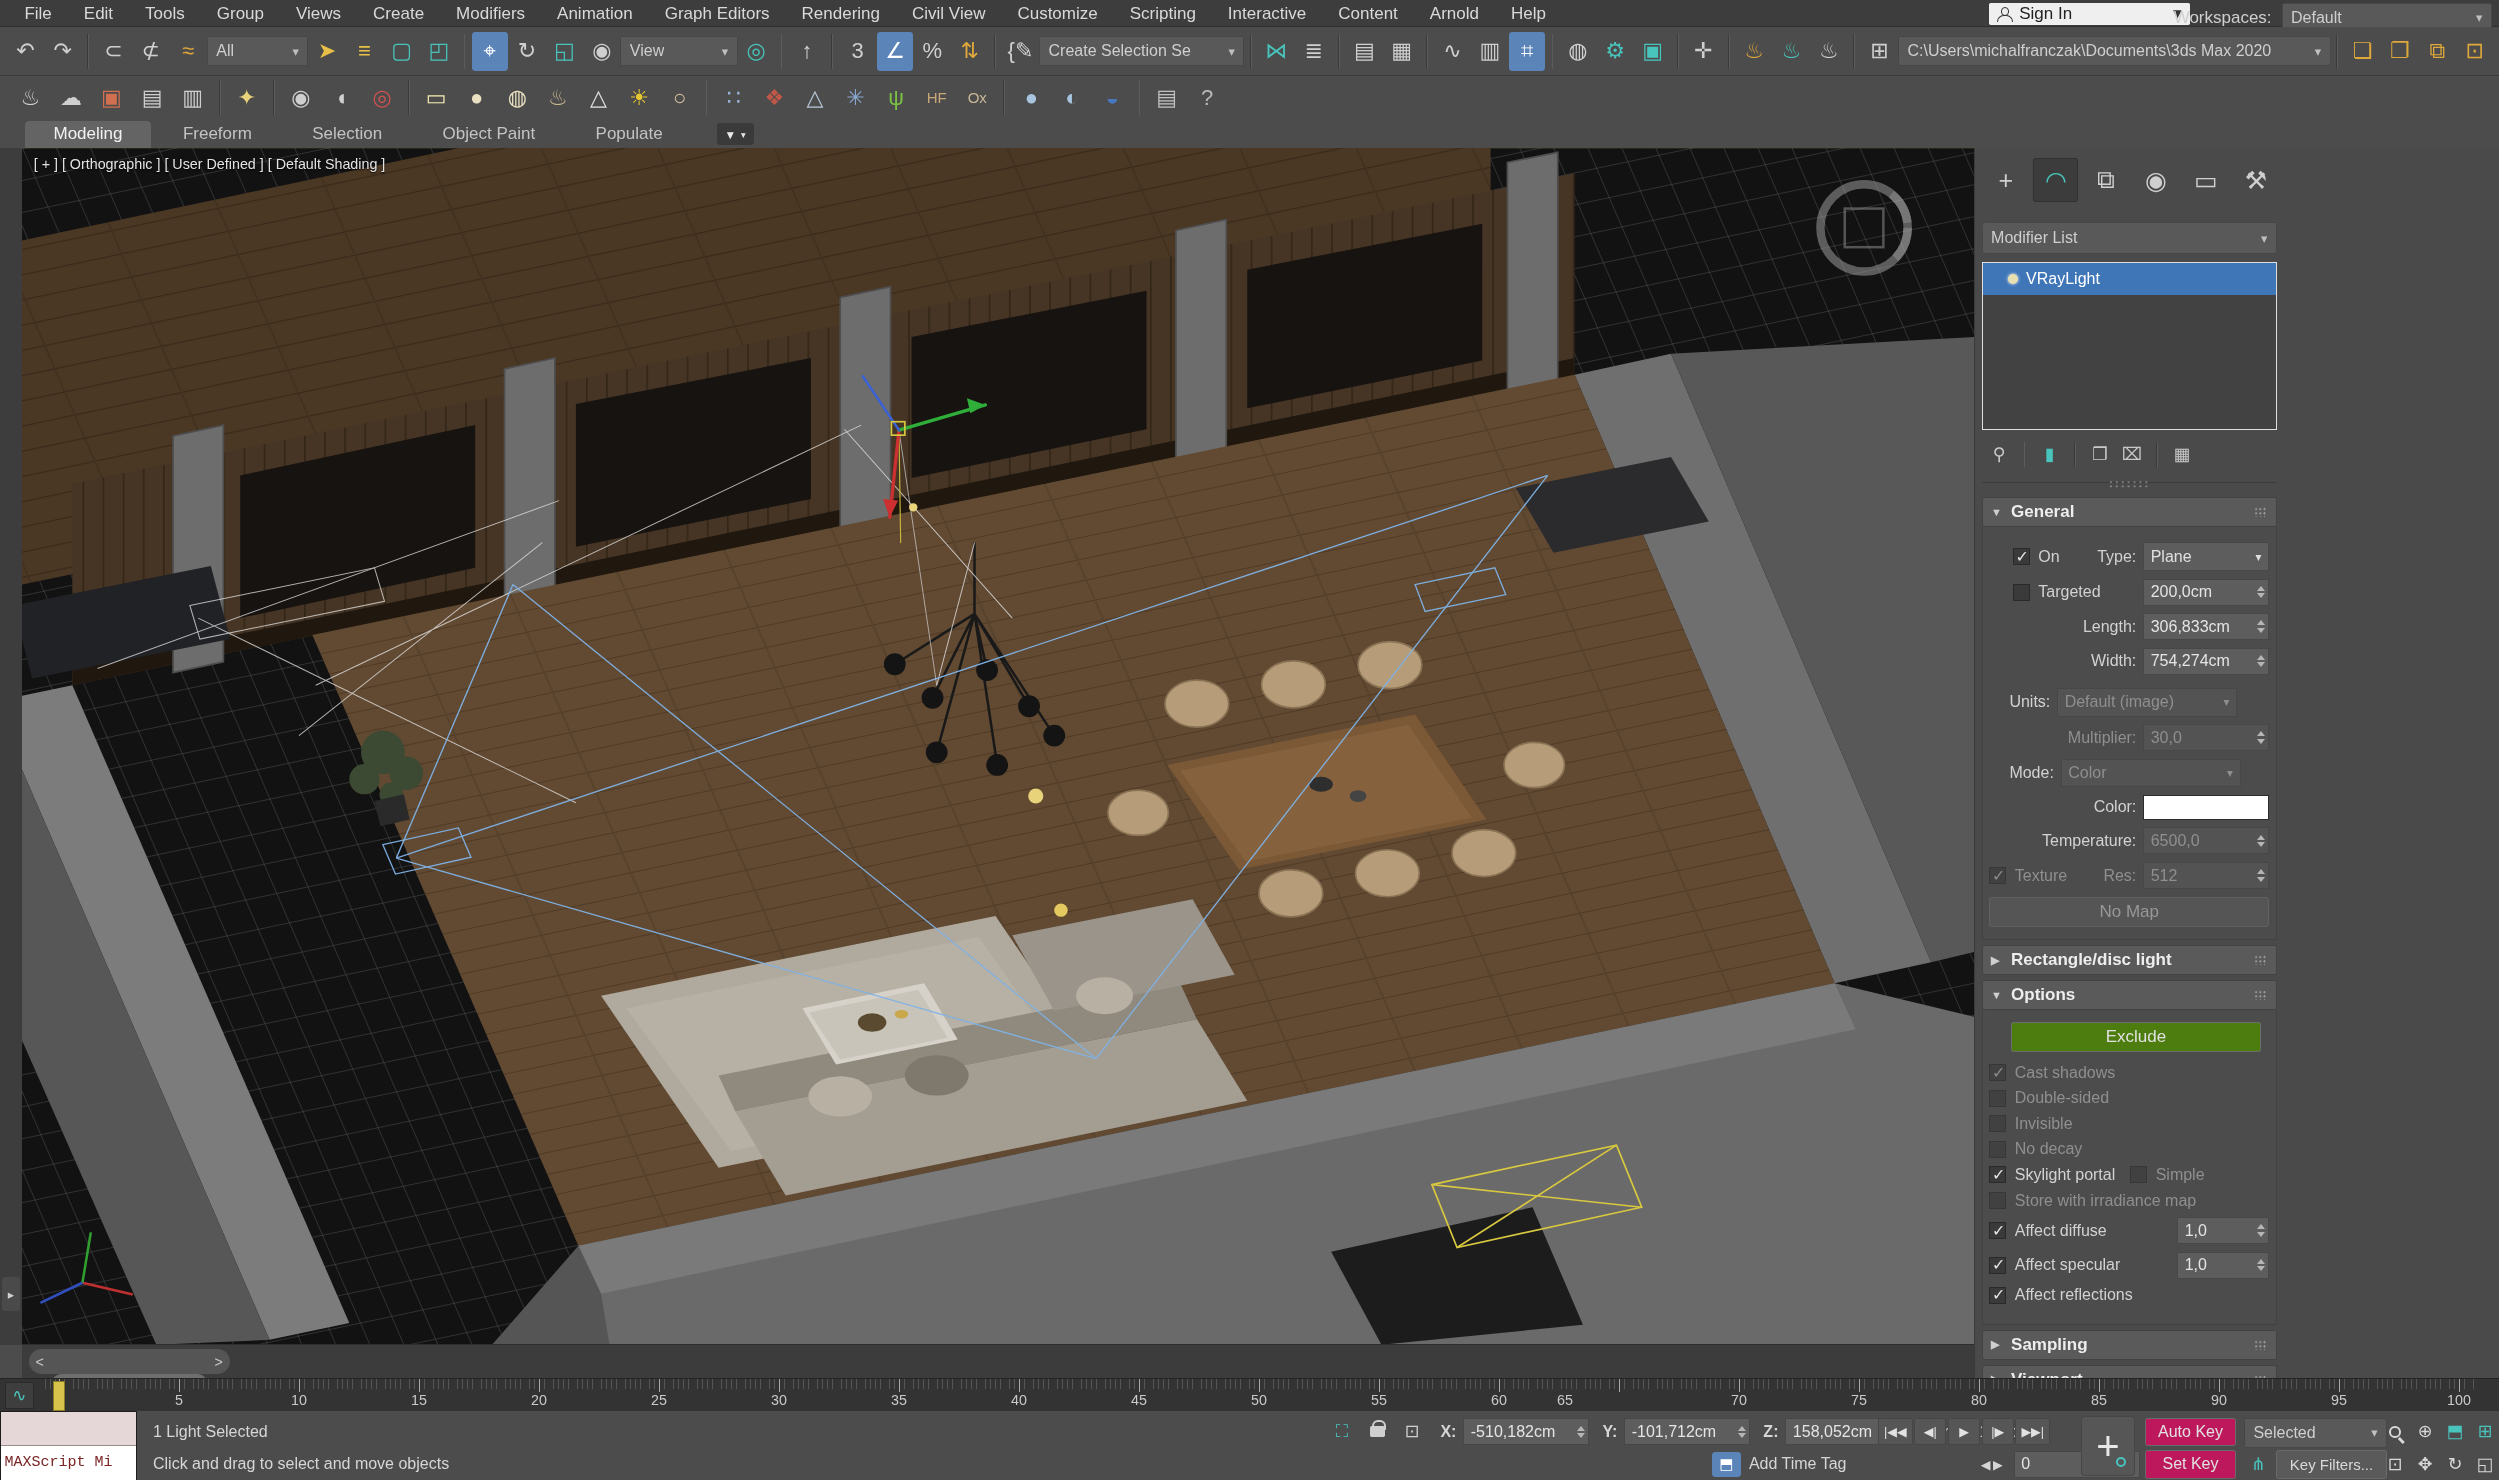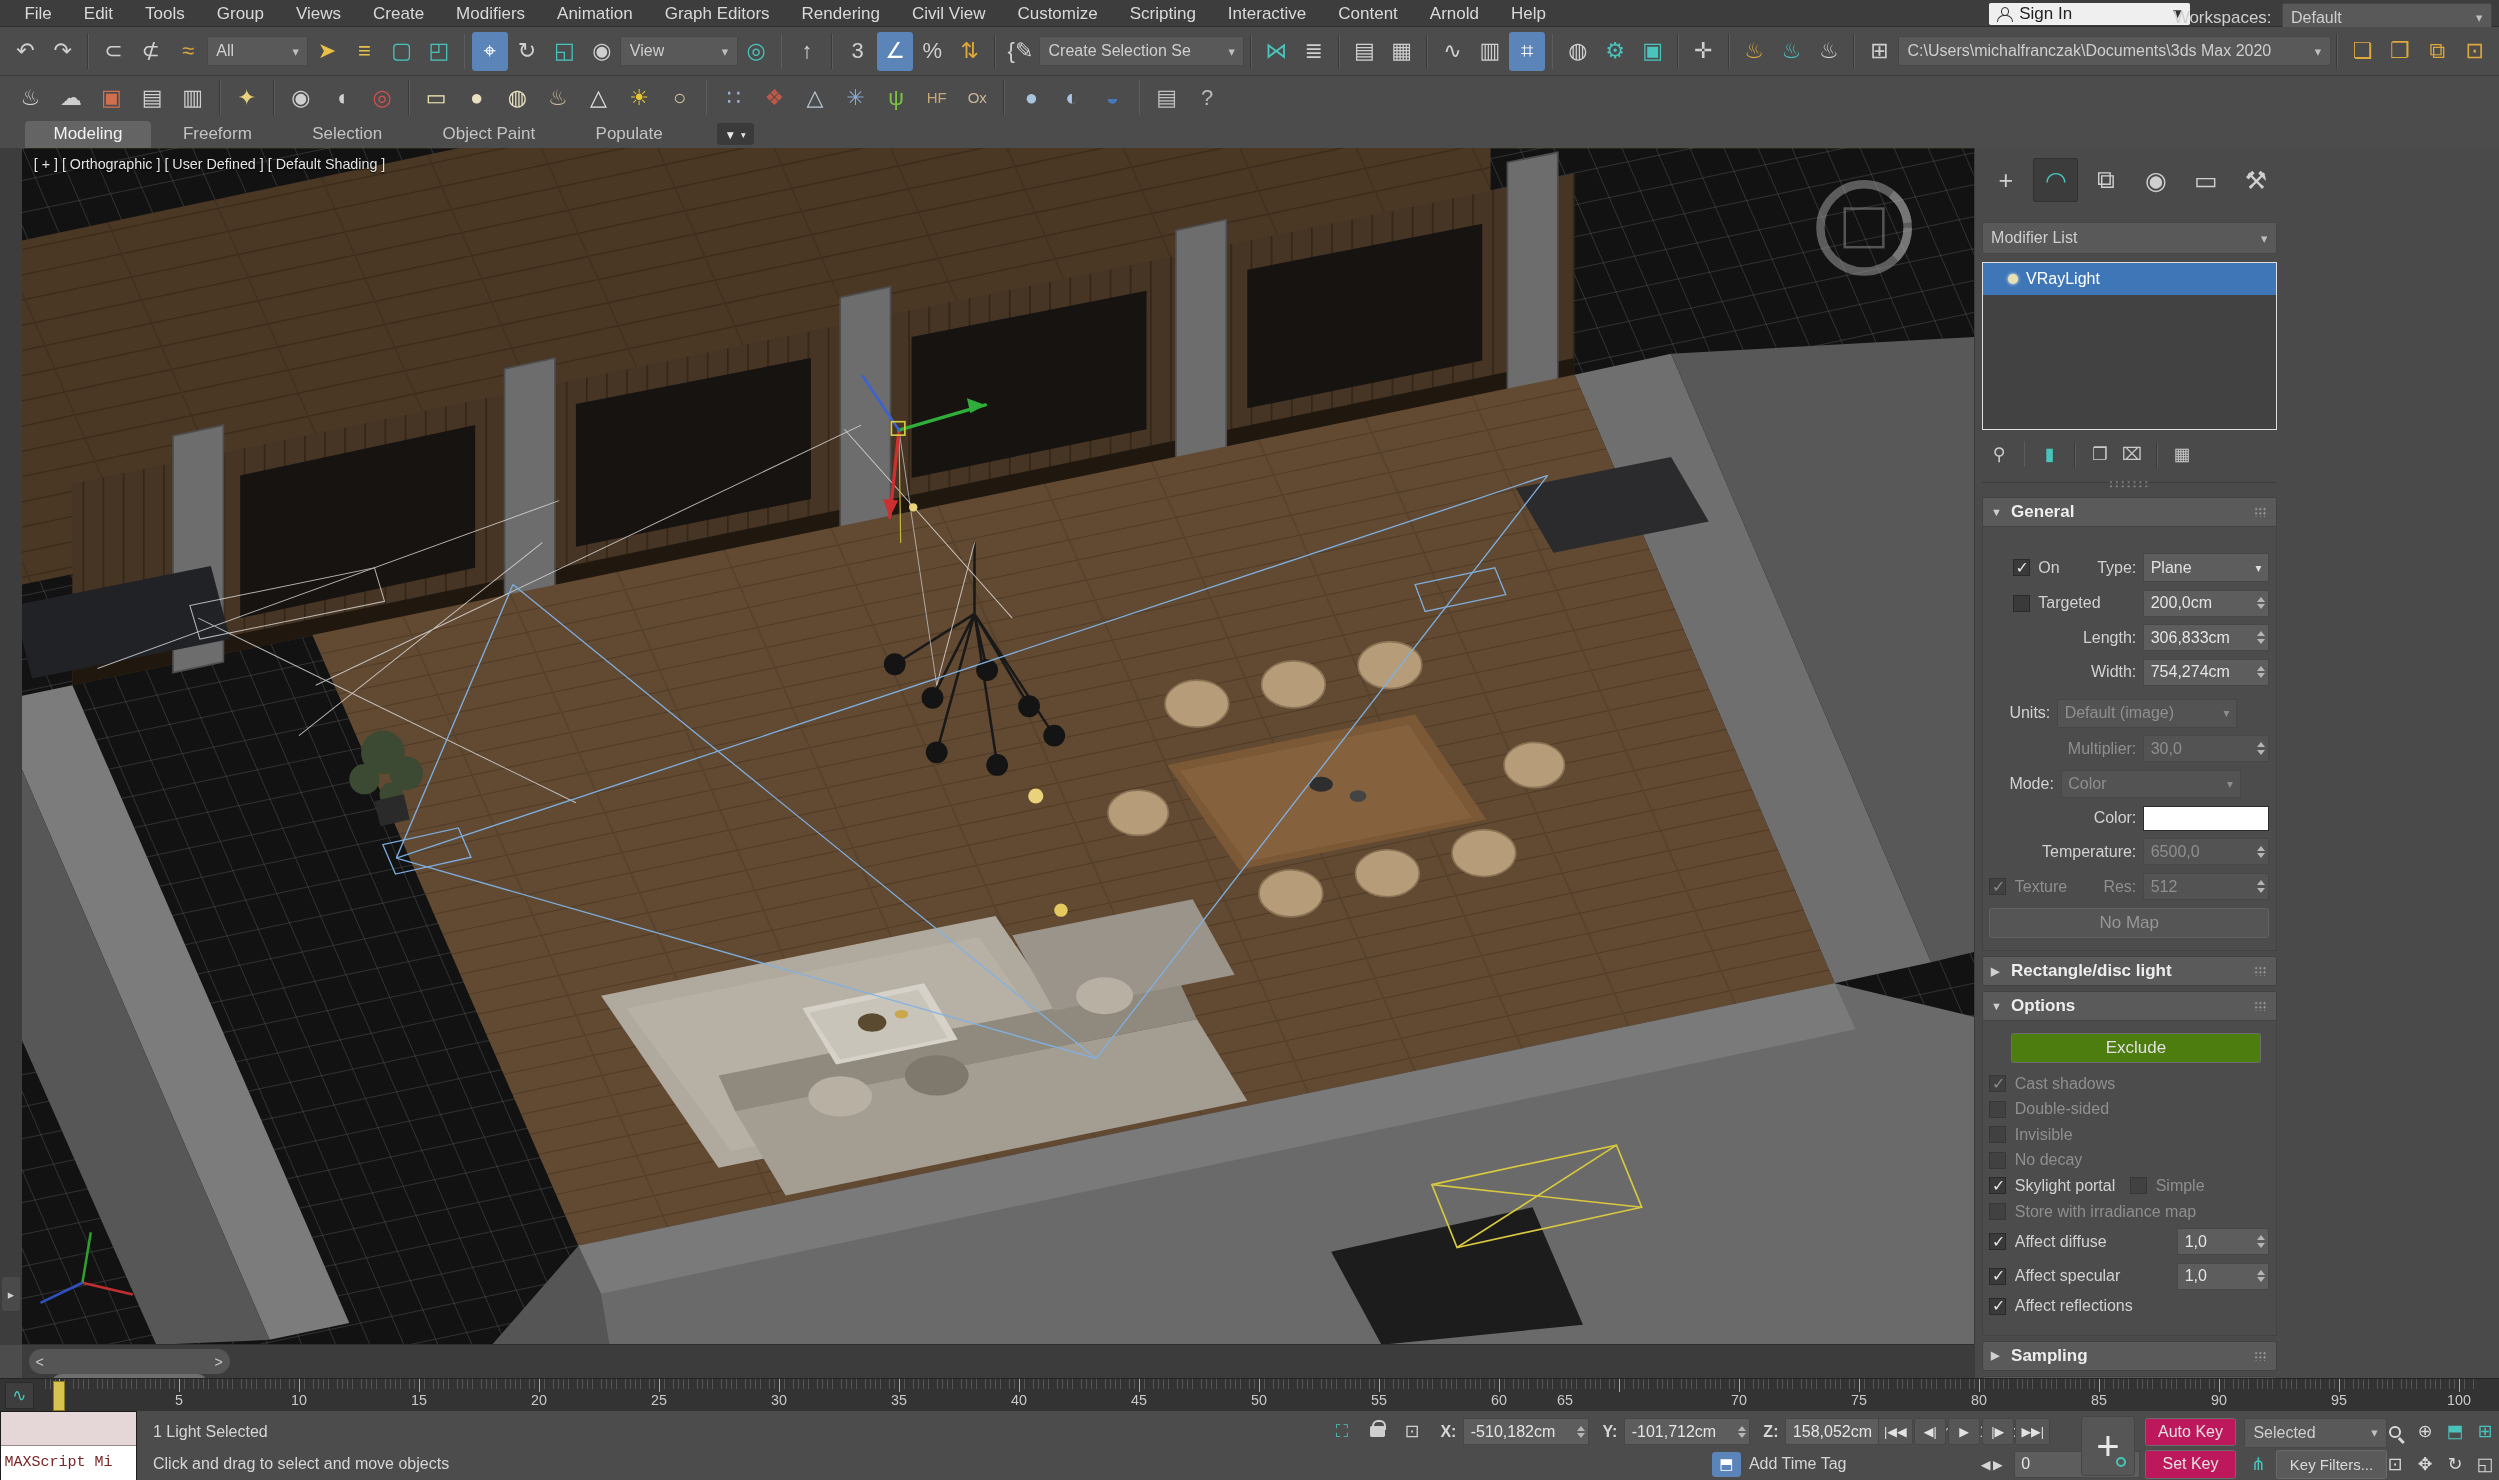--- a/index.html
+++ b/index.html
@@ -630,21 +630,21 @@
         <div class="dots"></div>
       </div>
 
     <div class="rollout">
       <div class="rhead">
         <span class="arr">▼</span>
         <span>General</span>
         <span class="grip"></span>
       </div>
       <div class="rbody">
-        <div class="prow" style="margin-top:16px">
+        <div class="prow" style="margin-top:5px">
           <span style="width:23.5px"></span>
           <span class="cb on"></span>
           <span class="plabel">On</span>
           <span class="rspace"></span>
           <span class="plabel" style="margin-right:6.7px">Type:</span>
           <div class="pdrop w150">
             <span>Plane</span>
             <span class="dda">▾</span>
           </div>
         </div>

